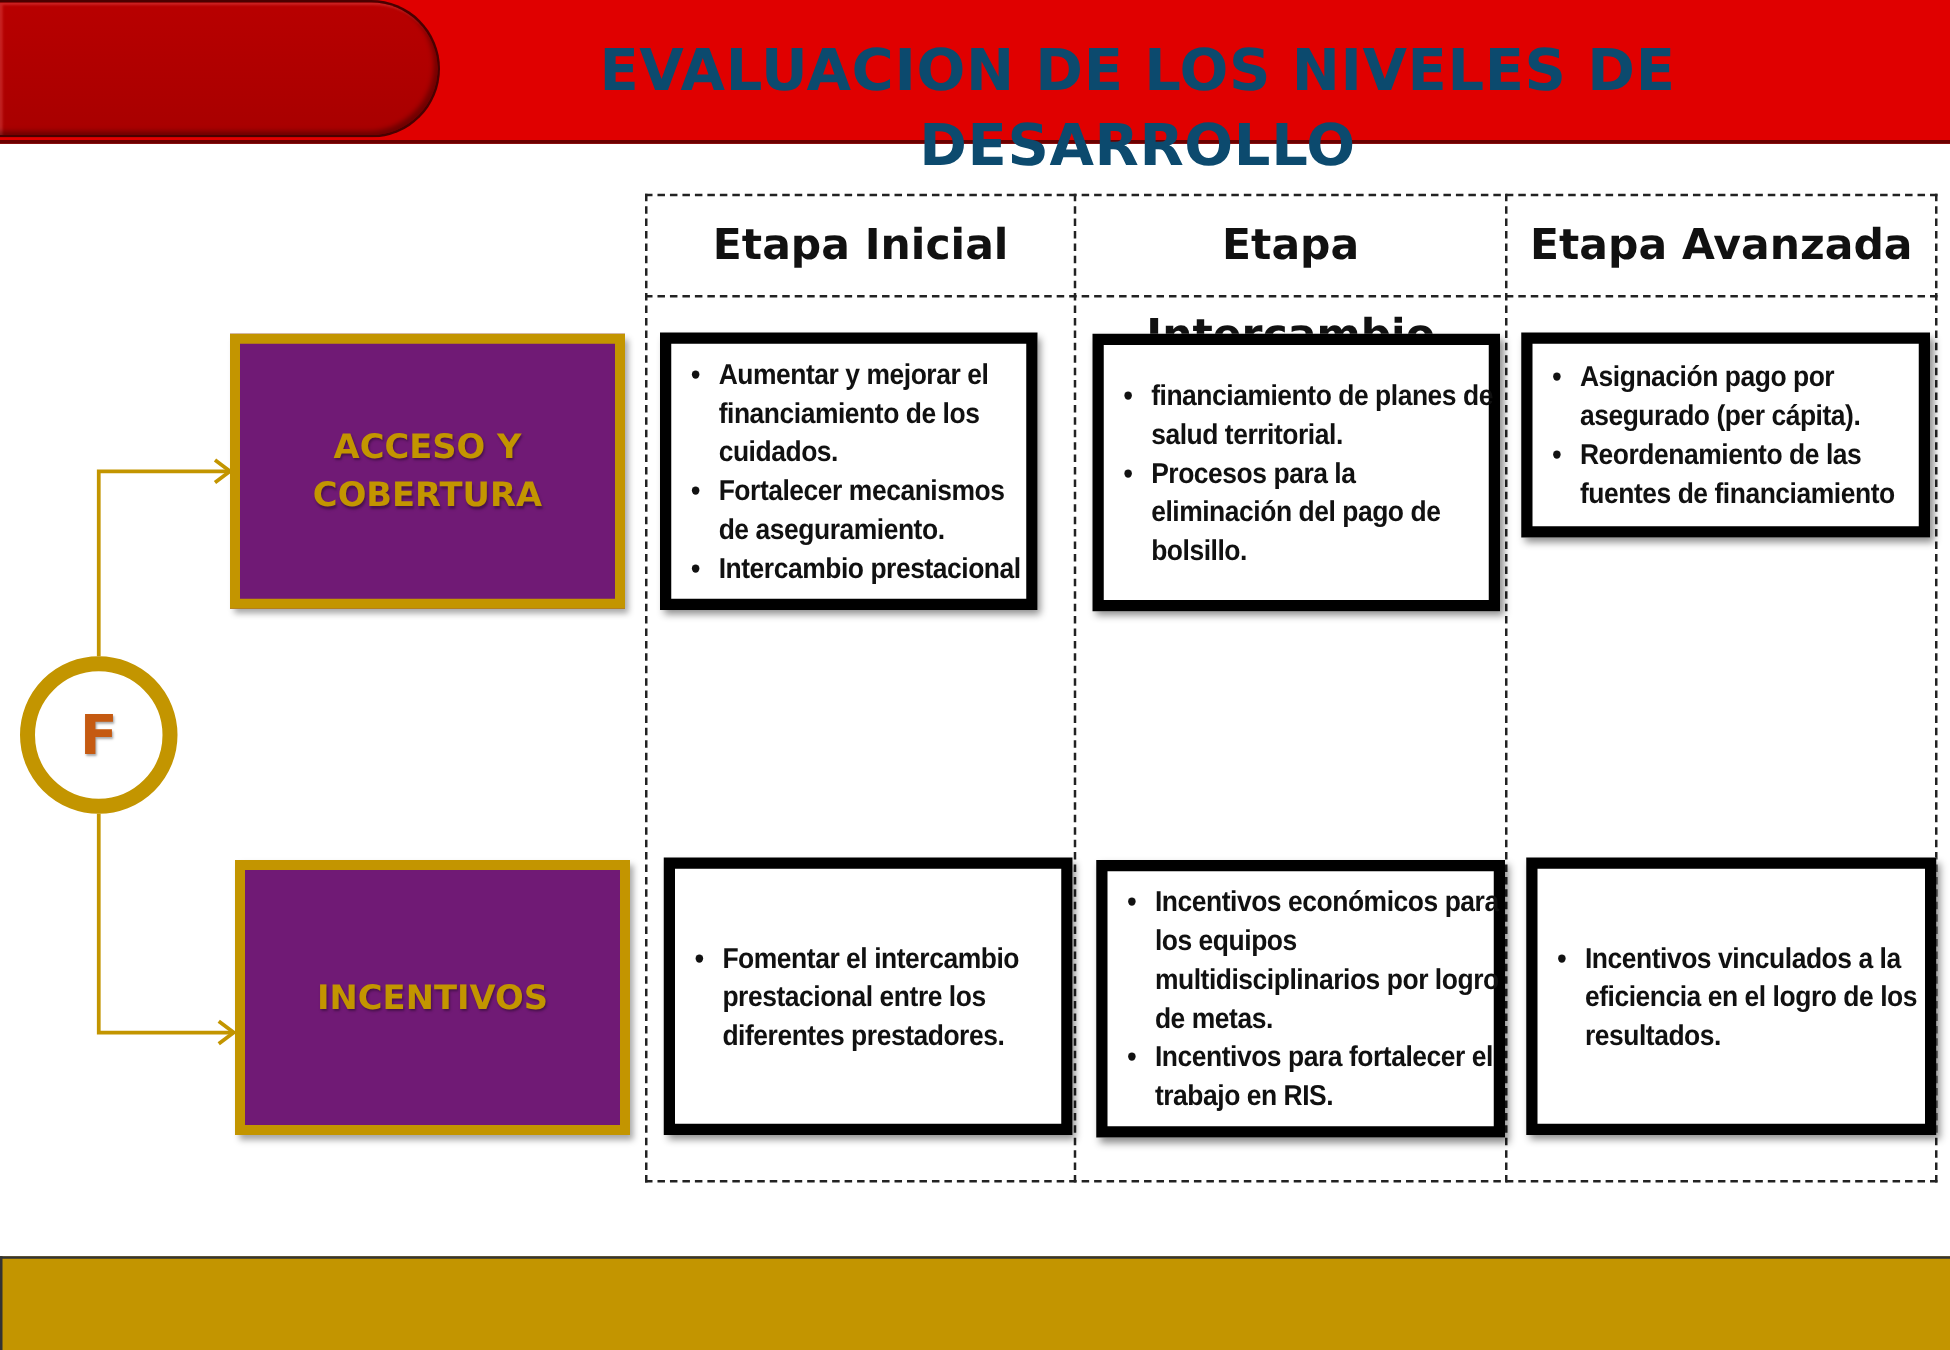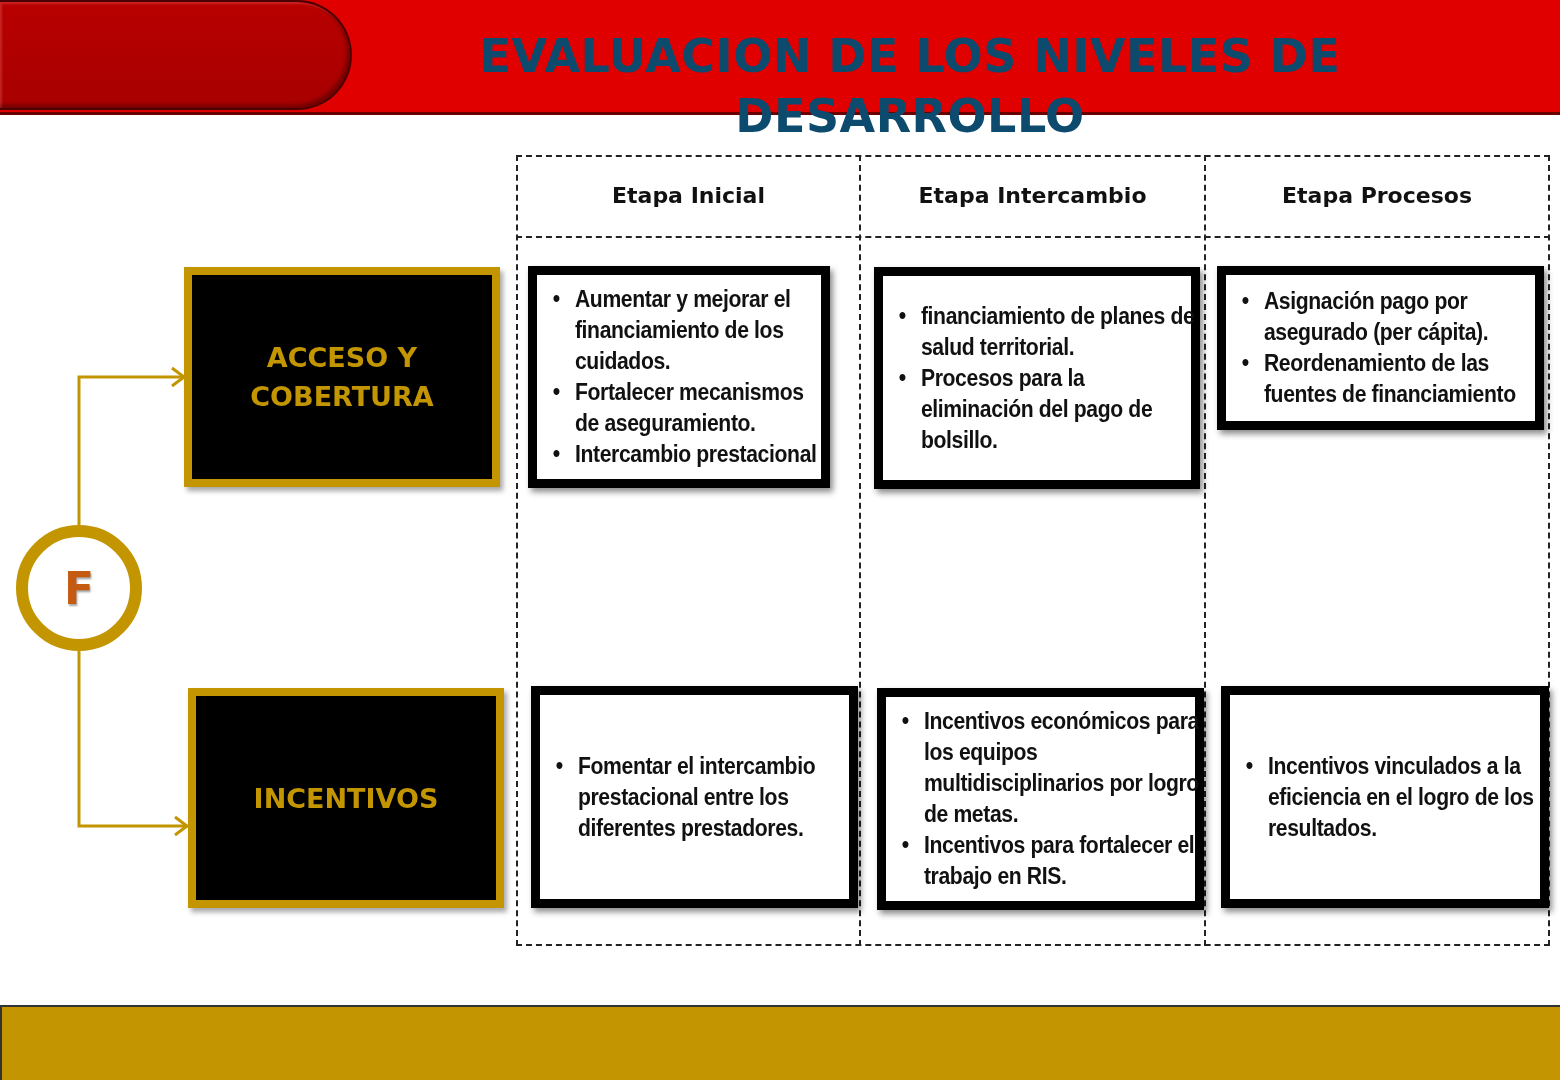--- a/index.html
+++ b/index.html
@@ -35,27 +35,27 @@
   }
   .grid-outer {
     left: 516px; top: 155px; width: 1034px; height: 791px;
     border: 2px dashed #222; box-sizing: border-box;
   }
   .vline { width: 0; border-left: 2px dashed #222; }
   .hline { height: 0; border-top: 2px dashed #222; }
 
   .stage-head {
     top: 160px; height: 72px; line-height: 72px;
-    text-align: center; font-weight: bold; font-size: 22px; color: #111;
+    text-align: center; font-weight: bold; font-size: 34px; color: #111;
     font-family: "DejaVu Sans", sans-serif;
   }
 
   
   .cat-box {
-    background: #000000;
+    background: #701a75;
     border: 8px solid #c39500;
     box-sizing: border-box;
     box-shadow: 3px 4px 5px rgba(0,0,0,0.35);
     display: flex; align-items: center; justify-content: center;
     text-align: center;
   }
   .cat-label {
     color: #c39500; font-weight: bold; font-size: 27px; line-height: 39px;
     text-shadow: 1px 2px 2px rgba(0,0,0,0.35);
     font-family: "DejaVu Sans", sans-serif;
@@ -121,21 +121,21 @@
 <div class="abs header-tab"></div>
 <div class="abs header-title">EVALUACION DE LOS NIVELES DE DESARROLLO</div>
 
 <div class="abs grid-outer"></div>
 <div class="abs vline" style="left:859px; top:155px; height:791px;"></div>
 <div class="abs vline" style="left:1204px; top:155px; height:791px;"></div>
 <div class="abs hline" style="left:516px; top:236px; width:1034px;"></div>
 
 <div class="abs stage-head" style="left:518px; width:341px;">Etapa Inicial</div>
 <div class="abs stage-head" style="left:861px; width:343px;">Etapa Intercambio</div>
-<div class="abs stage-head" style="left:1206px; width:342px;">Etapa Procesos</div>
+<div class="abs stage-head" style="left:1206px; width:342px;">Etapa Avanzada</div>
 
 <svg class="abs" style="left:0; top:0;" width="520" height="1000">
   <g fill="none" stroke="#c39500" stroke-width="3">
     <polyline points="79,525 79,377 183,377"></polyline>
     <polyline points="79,651 79,826 186,826"></polyline>
     <polyline points="172,368 184,377 172,386"></polyline>
     <polyline points="175,817 187,826 175,835"></polyline>
   </g>
 </svg>
 

